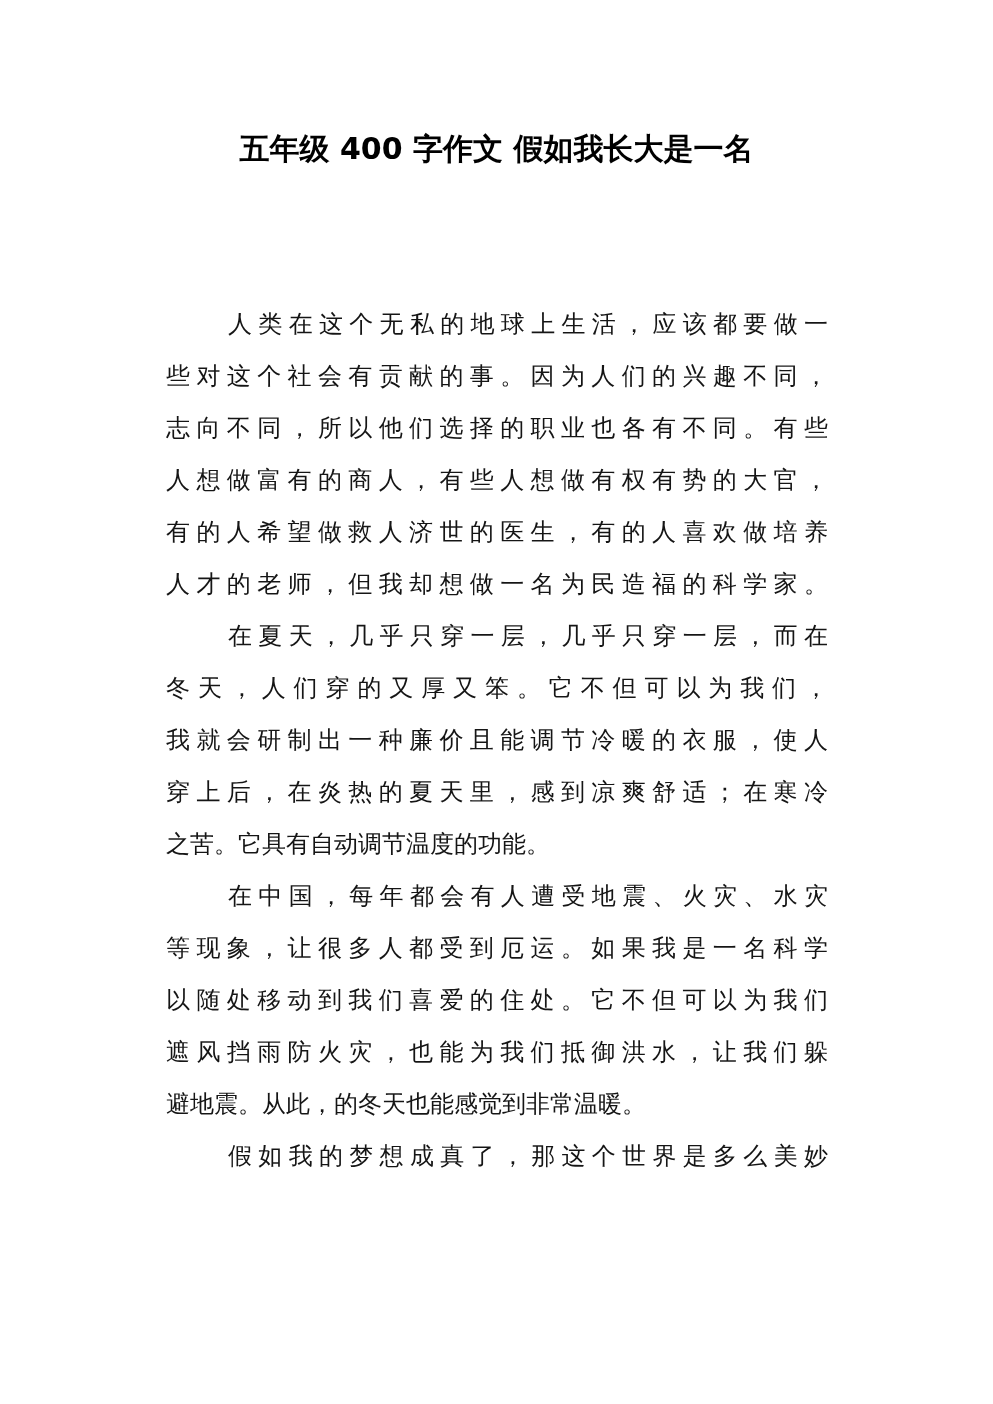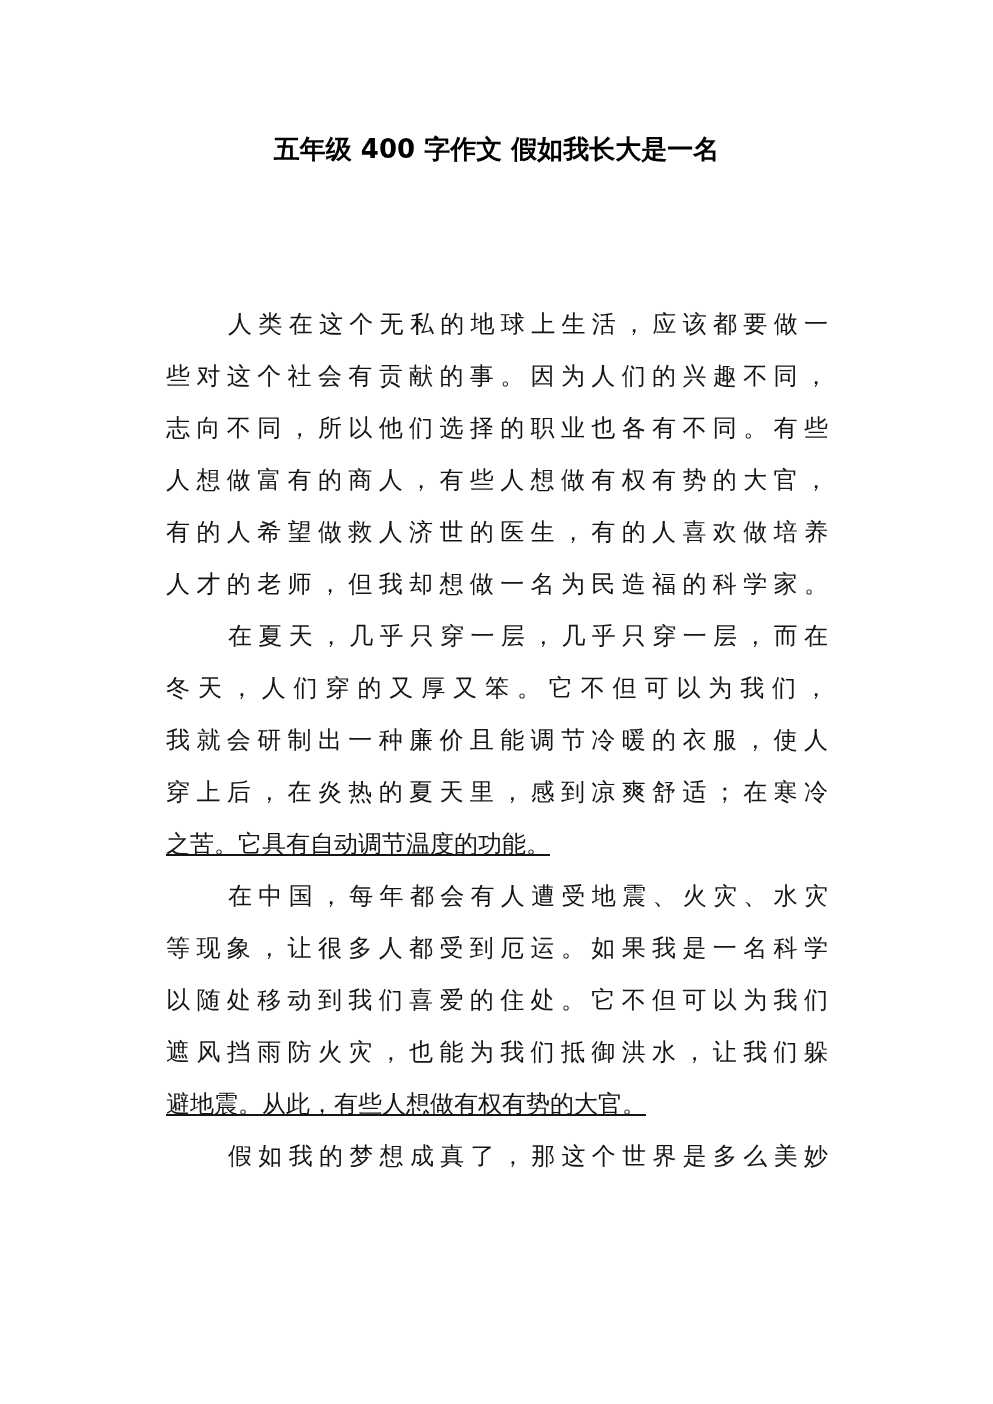--- a/index.html
+++ b/index.html
@@ -23,21 +23,21 @@
     background: #ffffff;
   }
   .title {
     position: absolute;
     left: 0;
     top: 122px;
     width: 993px;
     text-align: center;
     font-family: "DejaVu Sans", "Liberation Sans", sans-serif;
     font-weight: bold;
-    font-size: 26px;
+    font-size: 30px;
     line-height: 54px;
     color: #000000;
     letter-spacing: 0px;
   }
   .title-line {
     display: block;
     white-space: nowrap;
   }
   .body {
     position: absolute;
@@ -54,21 +54,20 @@
     white-space: nowrap;
     color: #151515;
     text-align: justify;
     text-align-last: justify;
   }
   .line.indent {
     padding-left: 62px;
   }
   .line.last {
     text-align-last: left;
-    text-decoration: underline;
   }
 </style>
 </head>
 <body>
 
 <div class="page">
 
   <div class="title">
     <span class="title-line">五年级 400 字作文  假如我长大是一名</span>
   </div>
@@ -90,21 +89,21 @@
       <span class="line">我就会研制出一种廉价且能调节冷暖的衣服，使人</span>
       <span class="line">穿上后，在炎热的夏天里，感到凉爽舒适；在寒冷</span>
       <span class="line last">之苦。它具有自动调节温度的功能。</span>
     </div>
 
     <div>
       <span class="line indent">在中国，每年都会有人遭受地震、火灾、水灾</span>
       <span class="line">等现象，让很多人都受到厄运。如果我是一名科学</span>
       <span class="line">以随处移动到我们喜爱的住处。它不但可以为我们</span>
       <span class="line">遮风挡雨防火灾，也能为我们抵御洪水，让我们躲</span>
-      <span class="line last">避地震。从此，有些人想做有权有势的大官。</span>
+      <span class="line last">避地震。从此，的冬天也能感觉到非常温暖。</span>
     </div>
 
     <div>
       <span class="line indent">假如我的梦想成真了，那这个世界是多么美妙</span>
     </div>
 
   </div>
 </div>
 
 </body></html>

